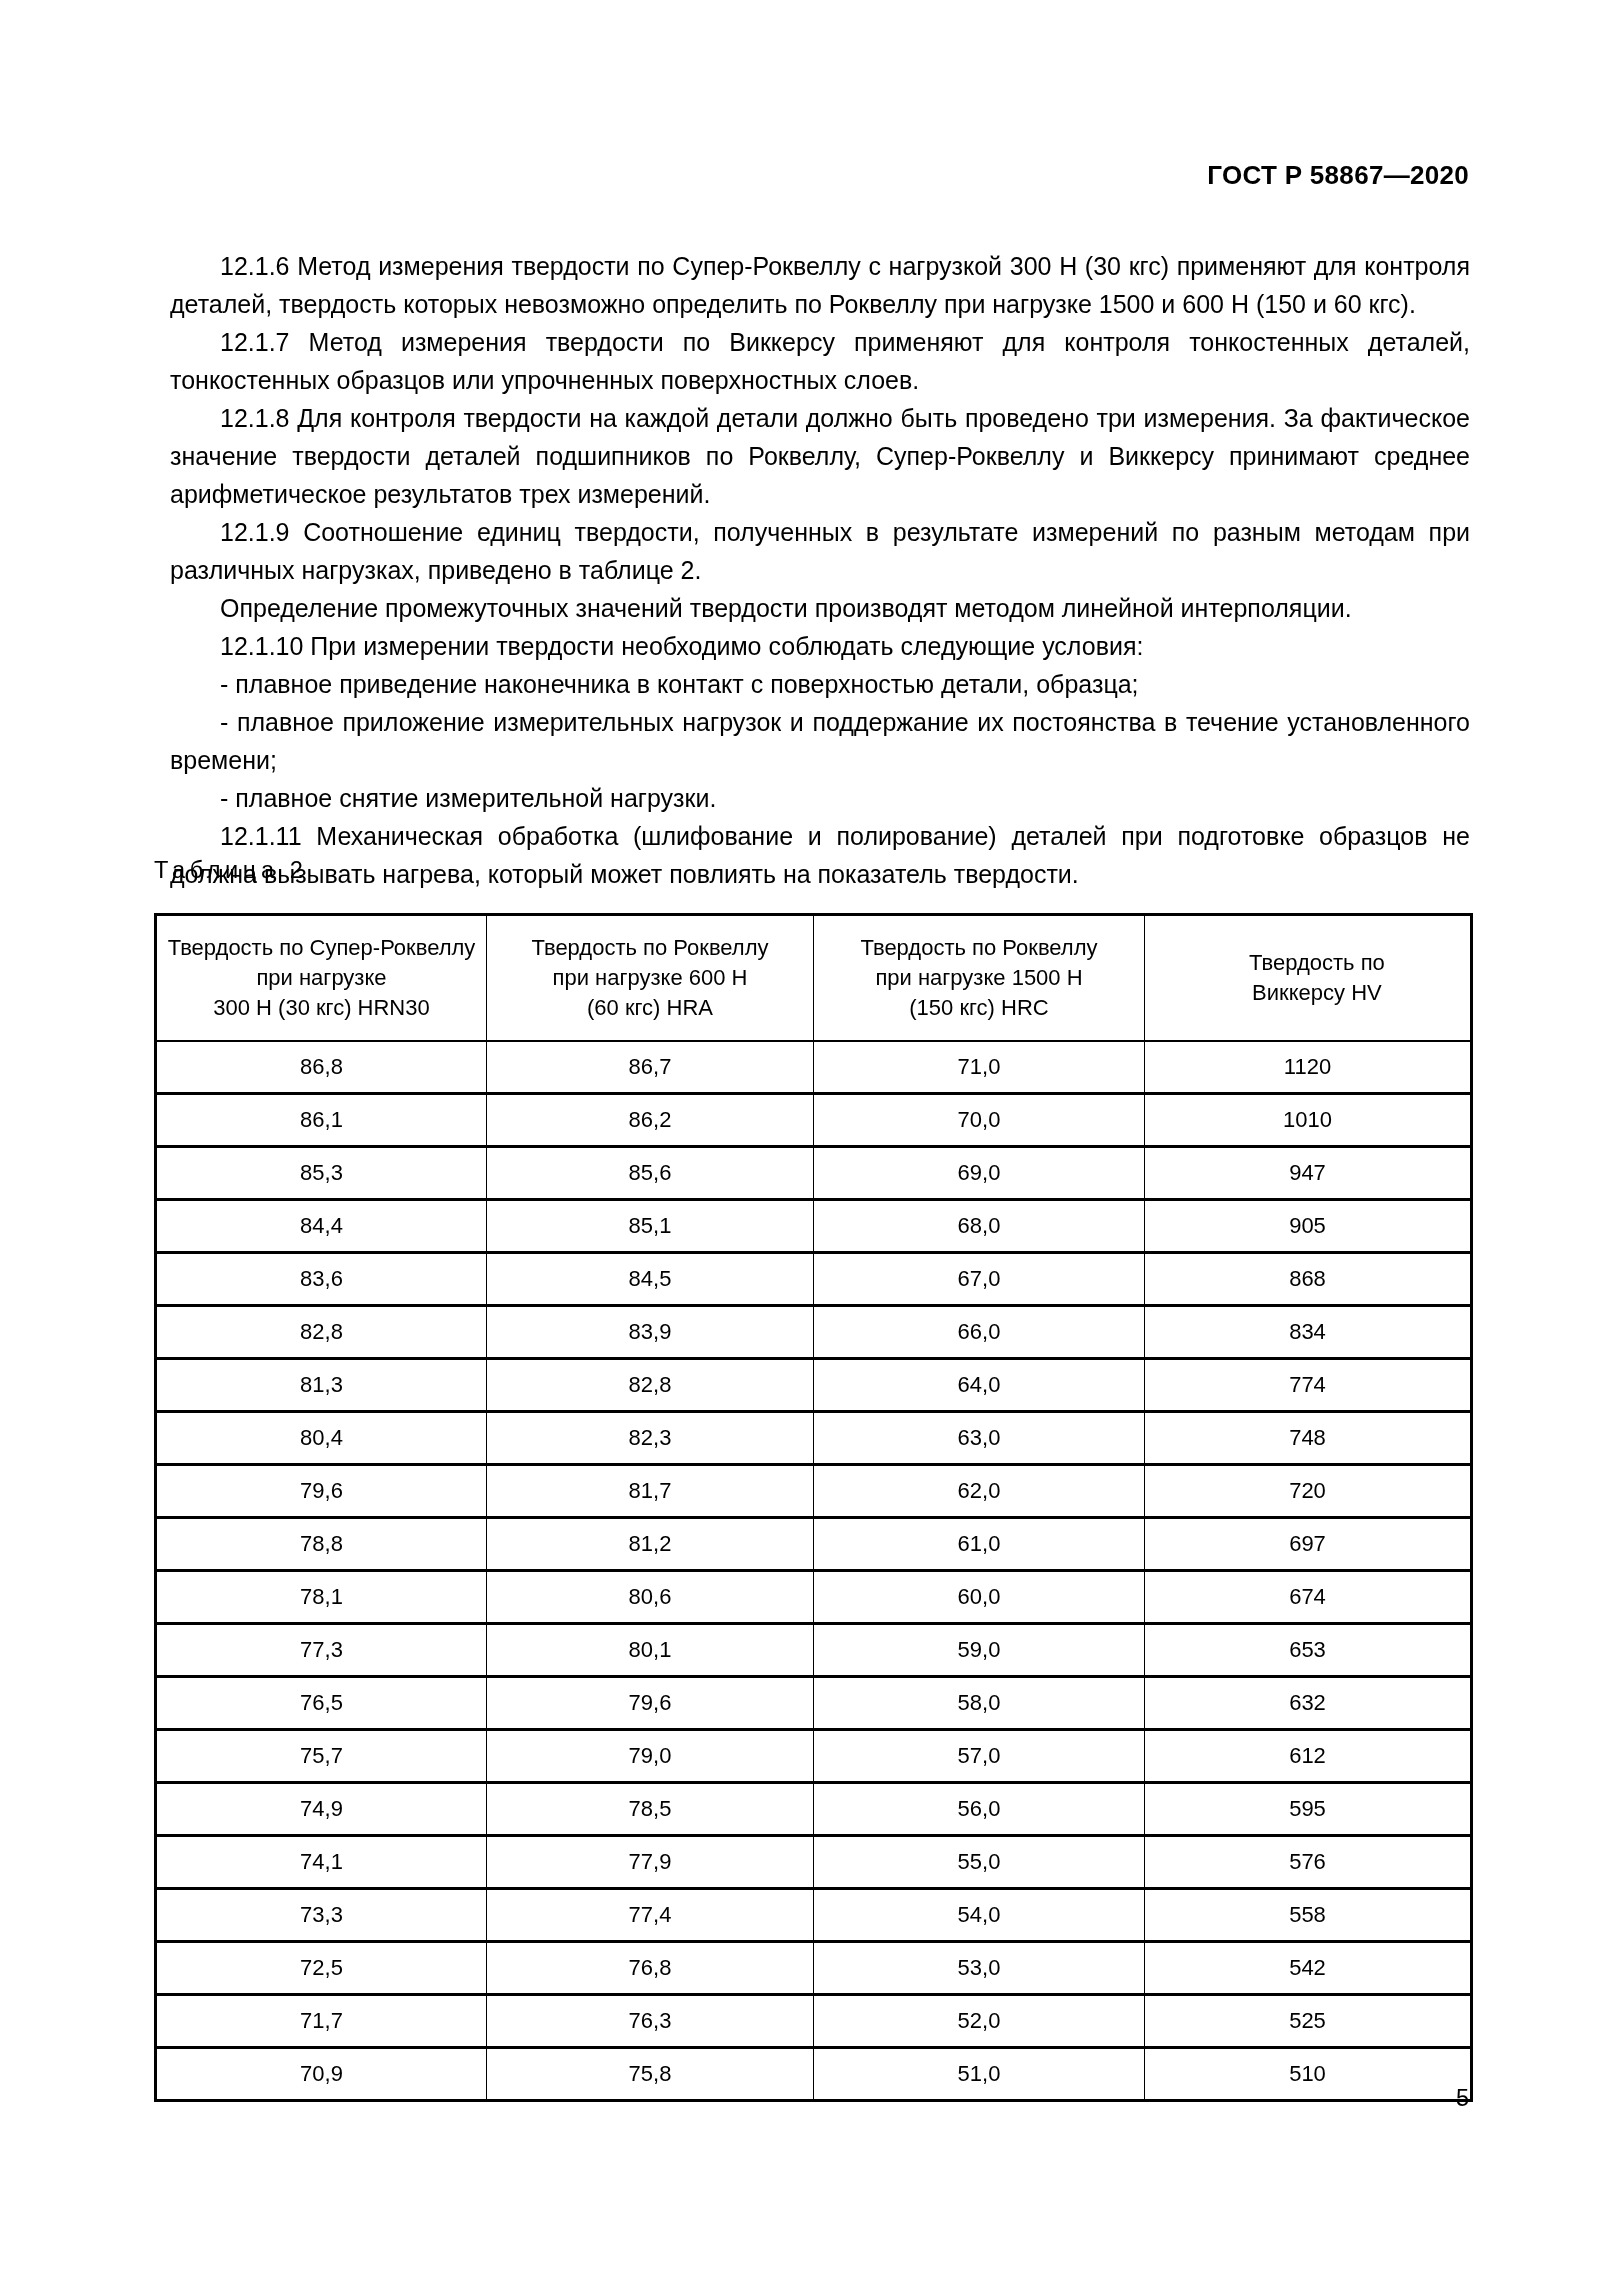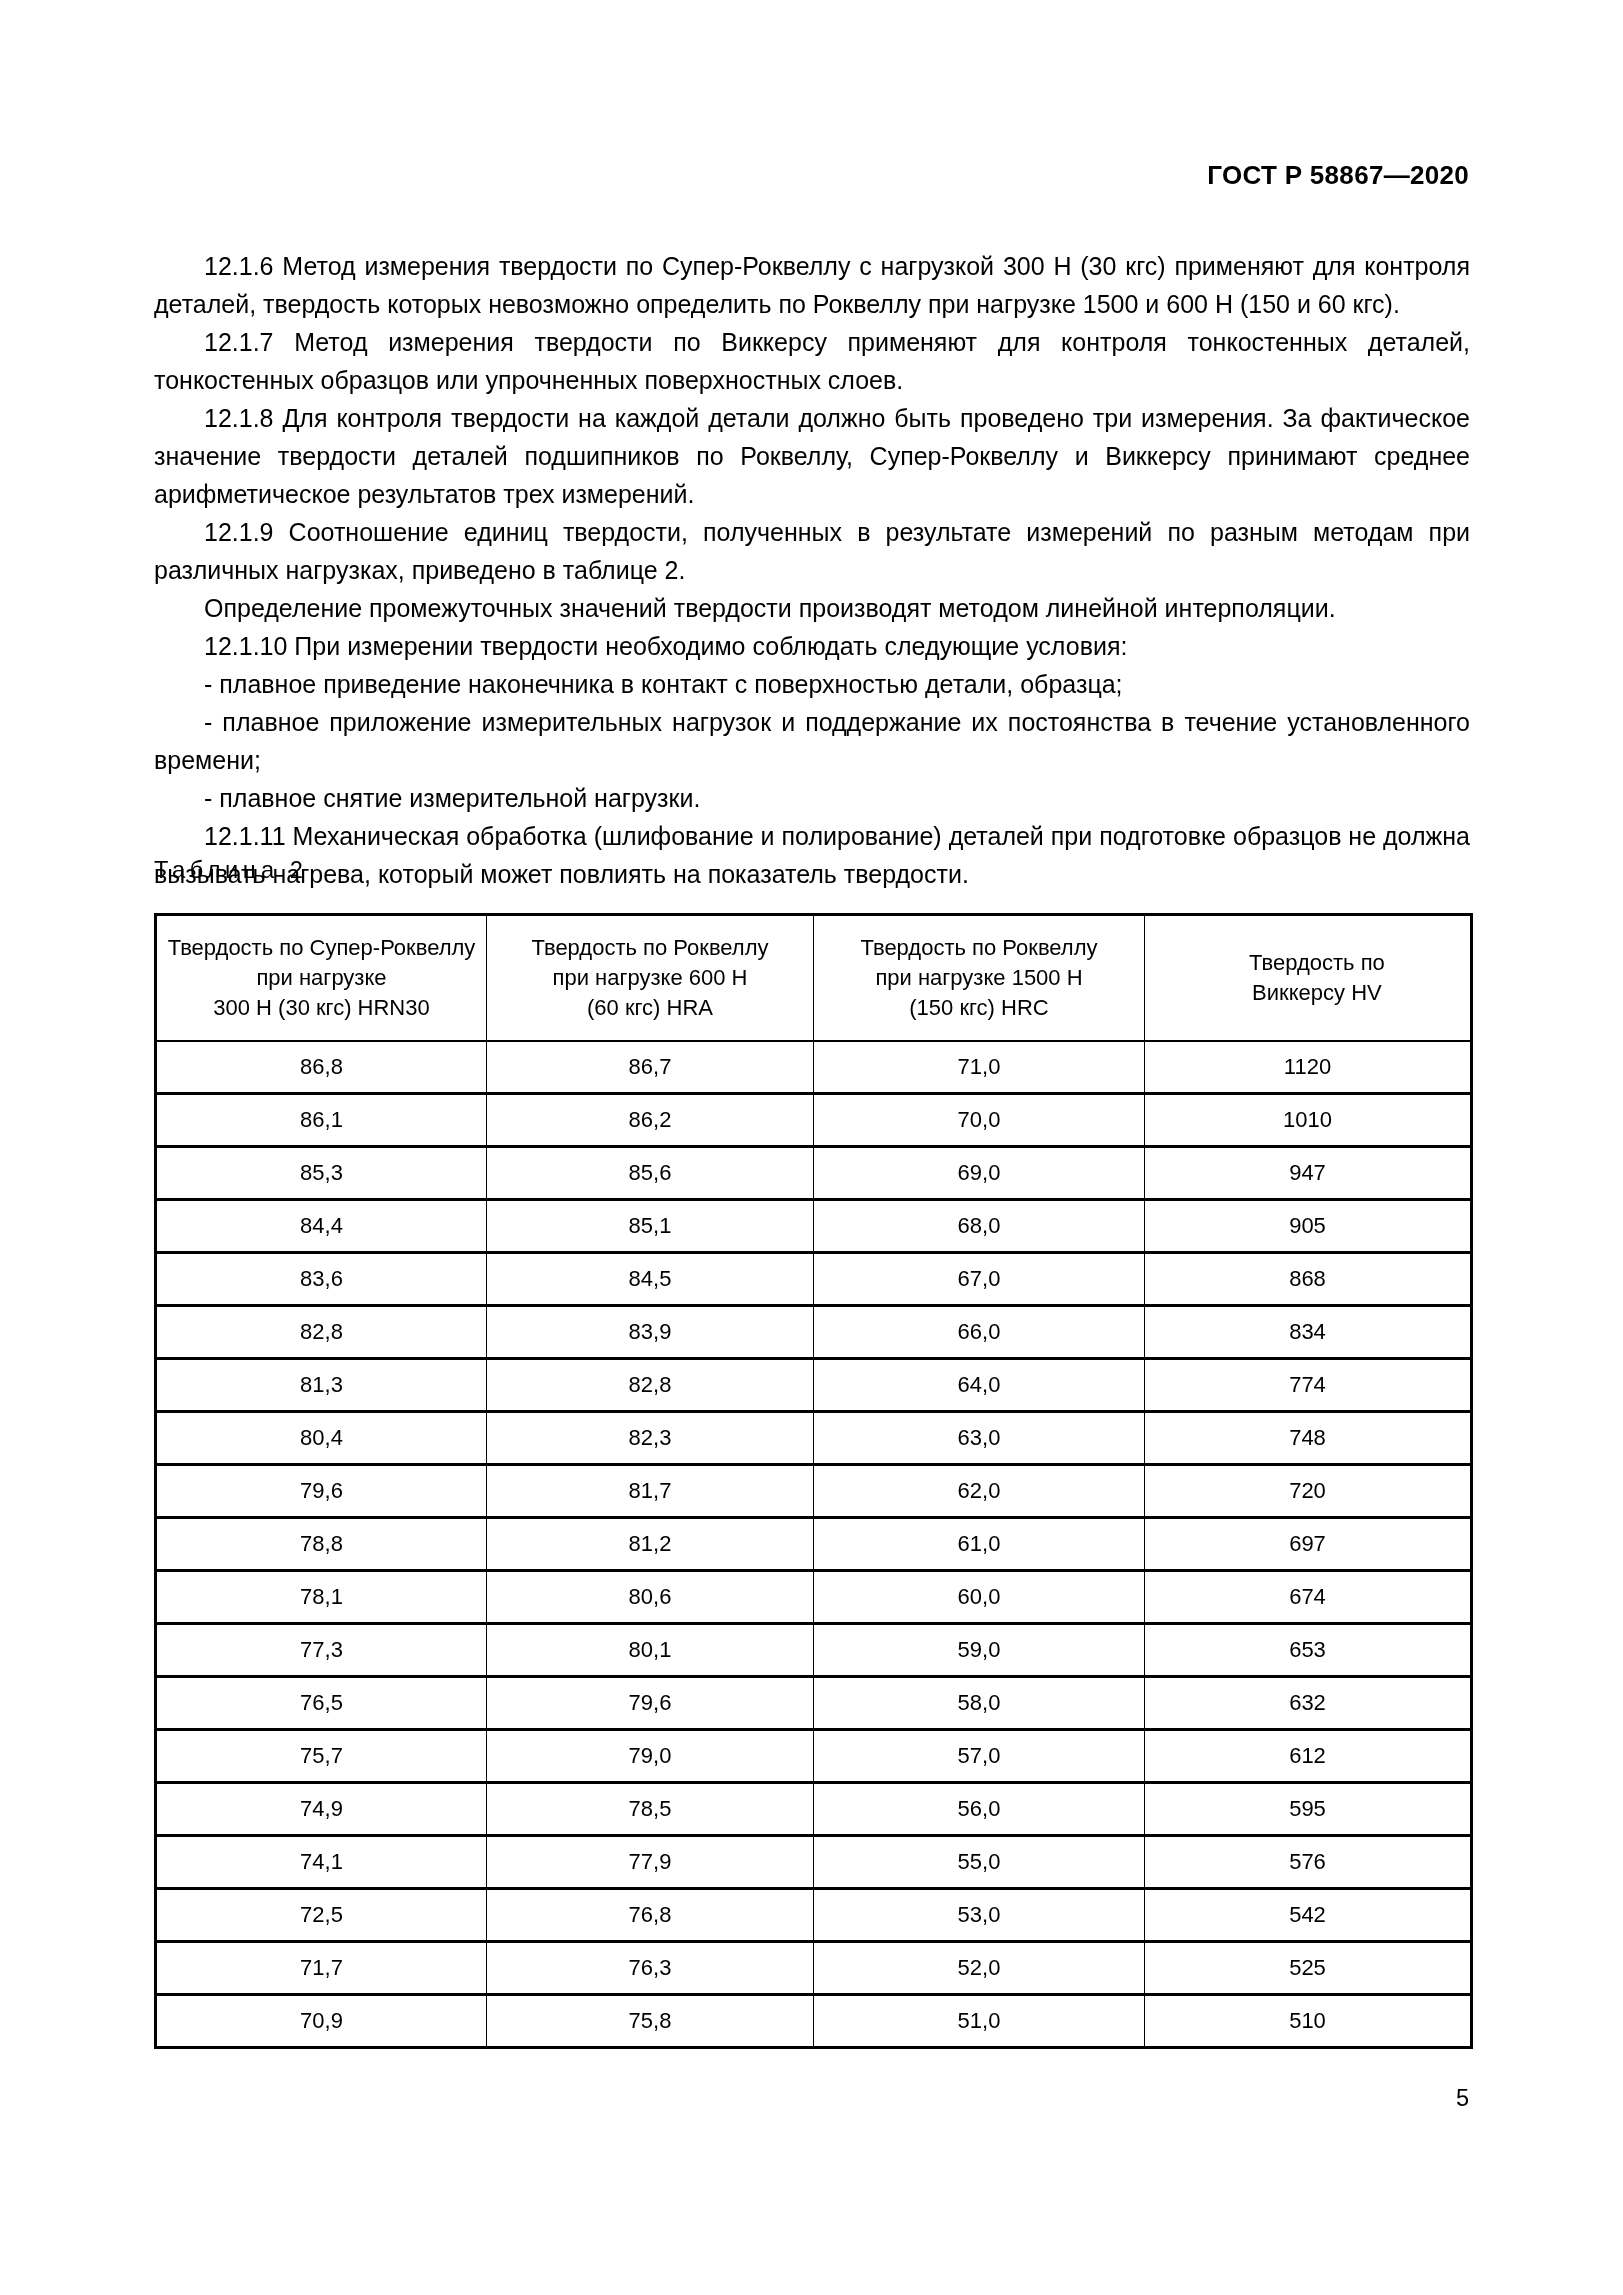--- a/index.html
+++ b/index.html
@@ -40,20 +40,21 @@
   .para {
     font-size: 25px;
     line-height: 38px;
     text-align: justify;
     text-justify: inter-word;
     margin: 0 0 0 0;
     hyphens: none;
   }
   .para.indent {
     text-indent: 50px;
+    margin-left: 16px;
   }
 
   
   .table-caption {
     position: absolute;
     top: 857px;
     left: 154px;
     font-size: 23.6px;
     letter-spacing: 4.6px;
   }
@@ -261,20 +262,26 @@
             <td>56,0</td>
             <td>595</td>
           </tr>
           <tr>
             <td>74,1</td>
             <td>77,9</td>
             <td>55,0</td>
             <td>576</td>
           </tr>
           <tr>
+            <td>73,3</td>
+            <td>77,4</td>
+            <td>54,0</td>
+            <td>558</td>
+          </tr>
+          <tr>
             <td>72,5</td>
             <td>76,8</td>
             <td>53,0</td>
             <td>542</td>
           </tr>
           <tr>
             <td>71,7</td>
             <td>76,3</td>
             <td>52,0</td>
             <td>525</td>

